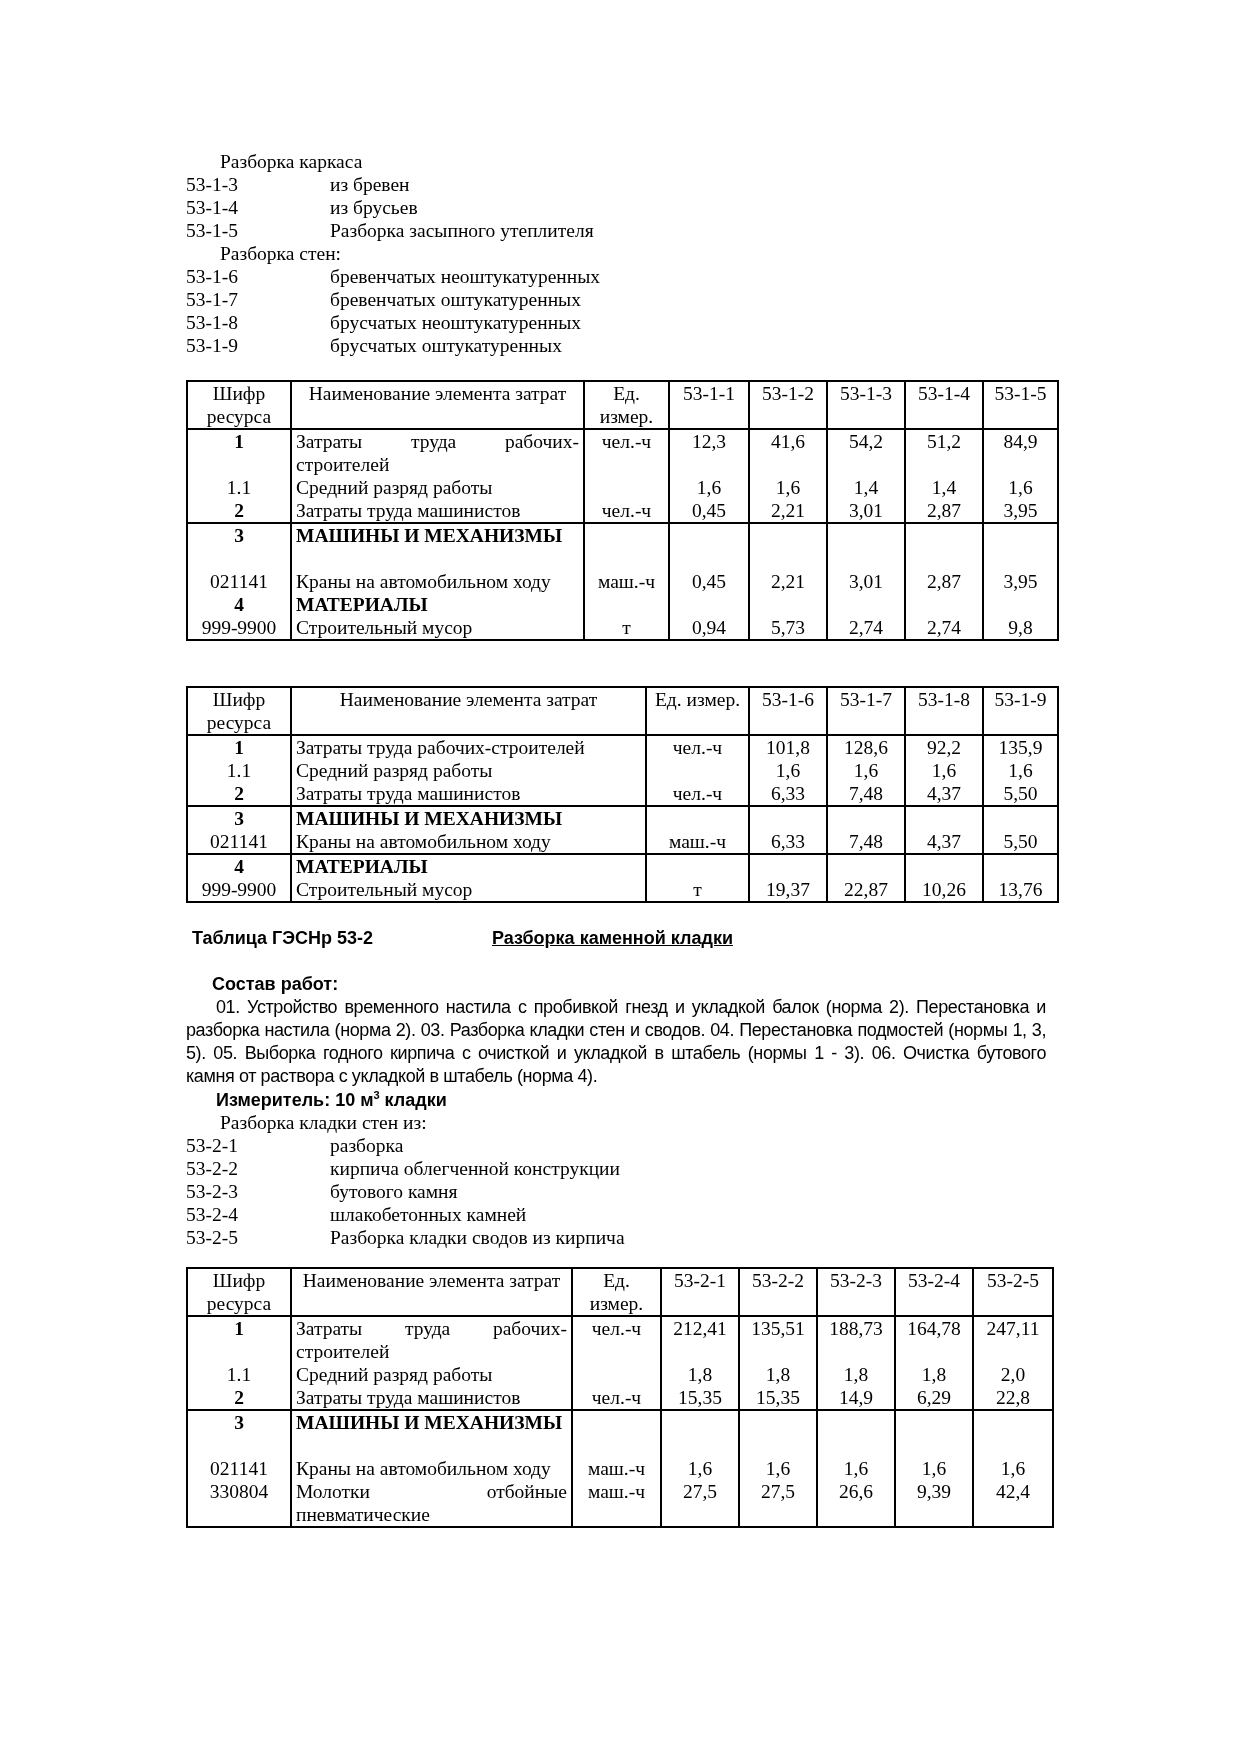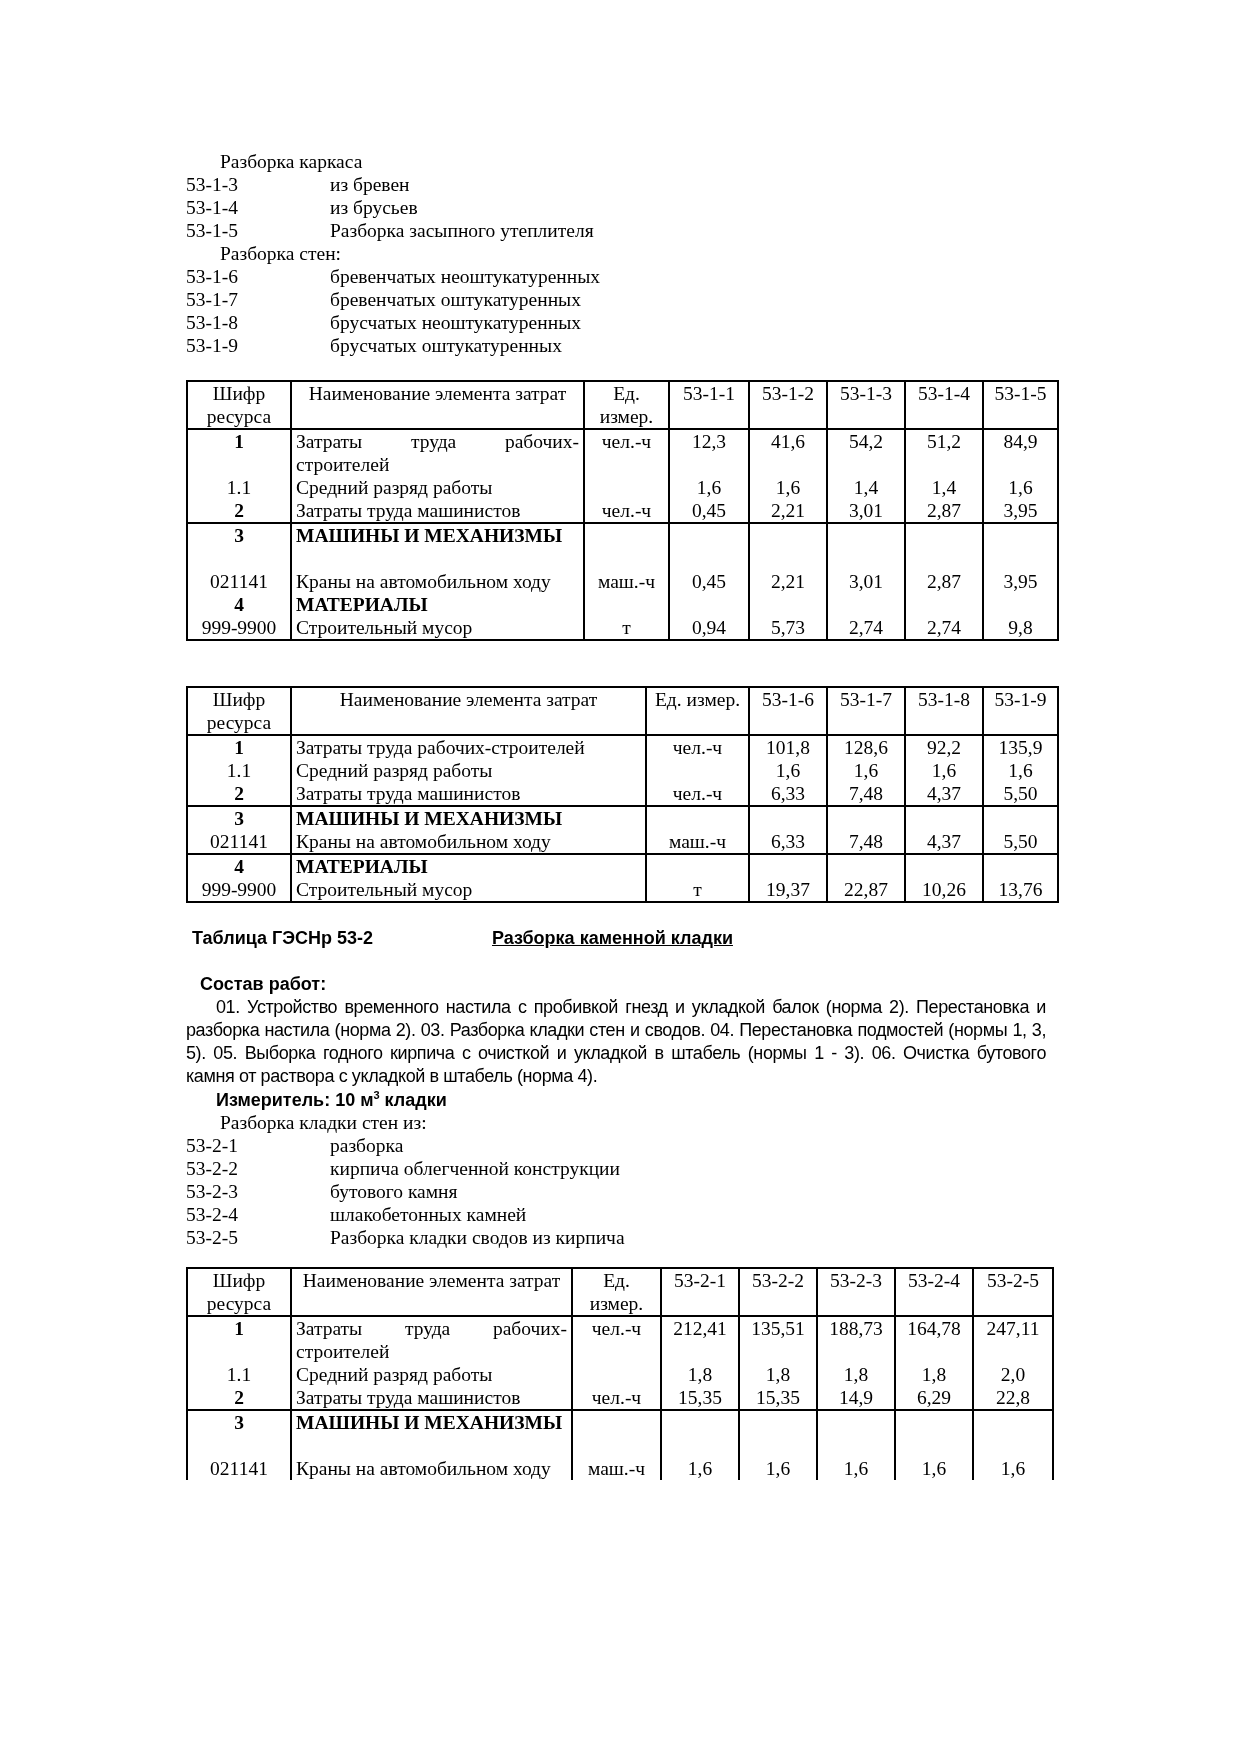--- a/index.html
+++ b/index.html
@@ -220,21 +220,21 @@
     <td class="c">22,87</td>
     <td class="c">10,26</td>
     <td class="c">13,76</td>
   </tr>
 </tbody>
   </table>
 
 <div class="line heading" style="left:192px; top:927px;">Таблица ГЭСНр 53-2</div>
 <div class="line heading" style="left:492px; top:927px;text-decoration:underline;">Разборка каменной кладки</div>
 
-<div class="line heading" style="left:200px; top:973px;">Состав работ:</div>
+<div class="line heading" style="left:212px; top:973px;">Состав работ:</div>
 <div class="para" style="top:996px; font-family:'Liberation Sans Narrow','Liberation Sans',sans-serif; font-size:18px; letter-spacing:-0.4px;">01. Устройство временного настила с пробивкой гнезд и укладкой балок (норма 2). Перестановка и разборка настила (норма 2). 03. Разборка кладки стен и сводов. 04. Перестановка подмостей (нормы 1, 3, 5). 05. Выборка годного кирпича с очисткой и укладкой в штабель (нормы 1 - 3). 06. Очистка бутового камня от раствора с укладкой в штабель (норма 4).</div>
 <div class="line heading" style="left:216px; top:1089px;text-align:right;"><span>Измеритель: 10 м</span><sup>3</sup><span> кладки</span></div>
 
 <div>
   <div class="ind line" style="top:1111px">Разборка кладки стен из:</div>
   <div class="code line" style="top:1134px">53-2-1</div>
   <div class="desc line" style="top:1134px">разборка</div>
   <div class="code line" style="top:1157px">53-2-2</div>
   <div class="desc line" style="top:1157px">кирпича облегченной конструкции</div>
   <div class="code line" style="top:1180px">53-2-3</div>
@@ -310,14 +310,24 @@
   <tr>
     <td class="c">021141</td>
     <td>Краны на автомобильном ходу</td>
     <td class="c">маш.-ч</td>
     <td class="c">1,6</td>
     <td class="c">1,6</td>
     <td class="c">1,6</td>
     <td class="c">1,6</td>
     <td class="c">1,6</td>
   </tr>
+  <tr class="bot">
+    <td class="c" style="height:46px">330804</td>
+    <td class="j">Молотки отбойные пневматические</td>
+    <td class="c">маш.-ч</td>
+    <td class="c">27,5</td>
+    <td class="c">27,5</td>
+    <td class="c">26,6</td>
+    <td class="c">9,39</td>
+    <td class="c">42,4</td>
+  </tr>
 </tbody>
   </table>
 
 </body></html>

